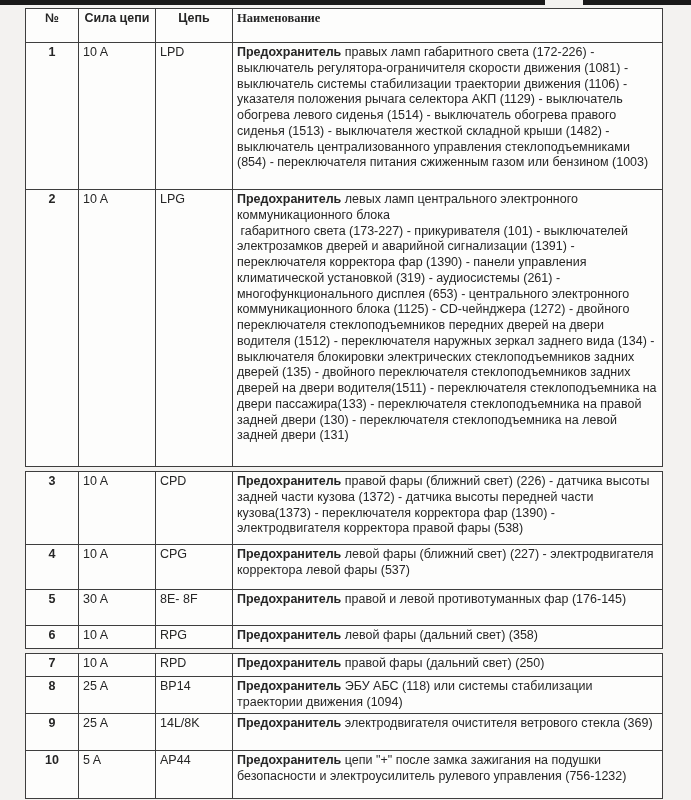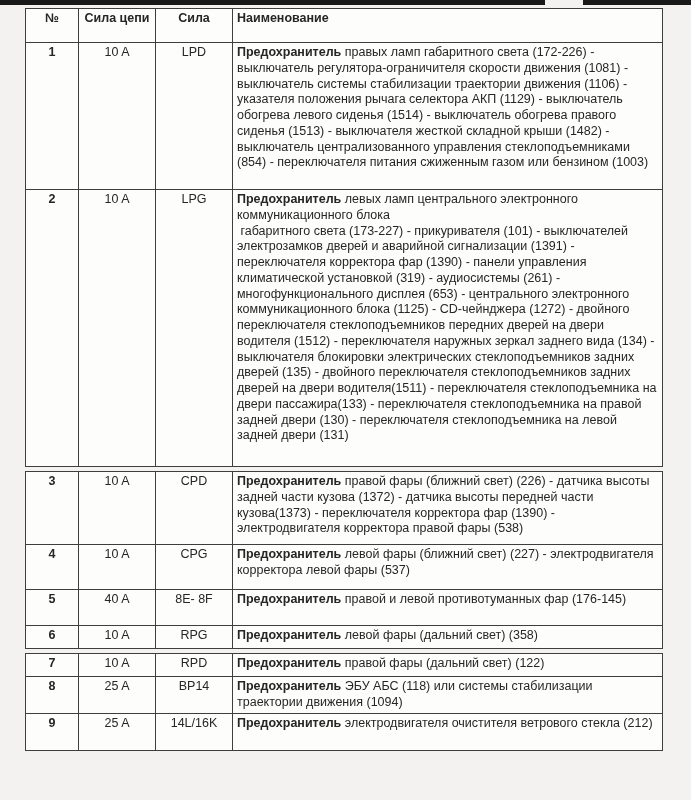--- a/index.html
+++ b/index.html
@@ -42,23 +42,23 @@
   table.fuse + table.fuse{margin-top:4px;}
   table.fuse th, table.fuse td{
     border:1.5px solid var(--border-color);
     vertical-align:top;
     padding:2px 4px;
   }
   col.c-num{width:53px;}
   col.c-amp{width:77px;}
   col.c-cir{width:77px;}
   th{font-weight:bold;text-align:center;padding-top:3px;}
-  th.h-name{text-align:left;padding-left:8px;}
+  th.h-name{text-align:left;padding-left:8px;font-family:Liberation Serif, serif;}
   td.c-num{text-align:center;font-weight:bold;}
-  td.c-amp, td.c-cir{text-align:center;}
+  td.c-amp, td.c-cir{text-align:left;}
   td.c-desc{
     padding-left:8px;padding-right:6px;
     white-space:pre-wrap;
     word-wrap:break-word;
   }
   td.c-desc b{font-weight:bold;}
   
   .hr-head{height:34px;}
   .hr-1{height:147px;}
   .hr-2{height:277px;}
@@ -87,21 +87,21 @@
       <colgroup>
           <col class="c-num">
           <col class="c-amp">
           <col class="c-cir">
           <col>
         </colgroup>
       <tbody>
           <tr class="hr-head">
         <th>№</th>
         <th>Сила цепи</th>
-        <th>Сила</th>
+        <th>Цепь</th>
         <th class="h-name">Наименование</th>
       </tr>
       <tr class="hr-1">
         <td class="c-num">1</td>
         <td class="c-amp">10 A</td>
         <td class="c-cir">LPD</td>
         <td class="c-desc"><b>Предохранитель</b><span> правых ламп габаритного света (172-226) - выключатель регулятора-ограничителя скорости движения (1081) - выключатель системы стабилизации траектории движения (1106) - указателя положения рычага селектора АКП (1129) - выключатель обогрева левого сиденья (1514) - выключатель обогрева правого сиденья (1513) - выключателя жесткой складной крыши (1482) - выключатель централизованного управления стеклоподъемниками (854) - переключателя питания сжиженным газом или бензином (1003)</span></td>
       </tr>
       <tr class="hr-2">
         <td class="c-num">2</td>
@@ -128,21 +128,21 @@
         <td class="c-desc"><b>Предохранитель</b><span> правой фары (ближний свет) (226) - датчика высоты задней части кузова (1372) - датчика высоты передней части кузова(1373) - переключателя корректора фар (1390) - электродвигателя корректора правой фары (538)</span></td>
       </tr>
       <tr class="hr-4">
         <td class="c-num">4</td>
         <td class="c-amp">10 A</td>
         <td class="c-cir">CPG</td>
         <td class="c-desc"><b>Предохранитель</b><span> левой фары (ближний свет) (227) - электродвигателя корректора левой фары (537)</span></td>
       </tr>
       <tr class="hr-5">
         <td class="c-num">5</td>
-        <td class="c-amp">40 A</td>
+        <td class="c-amp">30 A</td>
         <td class="c-cir">8E- 8F</td>
         <td class="c-desc"><b>Предохранитель</b><span> правой и левой противотуманных фар (176-145)</span></td>
       </tr>
       <tr class="hr-6">
         <td class="c-num">6</td>
         <td class="c-amp">10 A</td>
         <td class="c-cir">RPG</td>
         <td class="c-desc"><b>Предохранитель</b><span> левой фары (дальний свет) (358)</span></td>
       </tr>
     </tbody>
@@ -153,31 +153,37 @@
           <col class="c-num">
           <col class="c-amp">
           <col class="c-cir">
           <col>
         </colgroup>
       <tbody>
           <tr class="hr-7">
         <td class="c-num">7</td>
         <td class="c-amp">10 A</td>
         <td class="c-cir">RPD</td>
-        <td class="c-desc"><b>Предохранитель</b><span> правой фары (дальний свет) (122)</span></td>
+        <td class="c-desc"><b>Предохранитель</b><span> правой фары (дальний свет) (250)</span></td>
       </tr>
       <tr class="hr-8">
         <td class="c-num">8</td>
         <td class="c-amp">25 A</td>
         <td class="c-cir">BP14</td>
         <td class="c-desc"><b>Предохранитель</b><span> ЭБУ АБС (118) или системы стабилизации траектории движения (1094)</span></td>
       </tr>
       <tr class="hr-9">
         <td class="c-num">9</td>
         <td class="c-amp">25 A</td>
-        <td class="c-cir">14L/16K</td>
-        <td class="c-desc"><b>Предохранитель</b><span> электродвигателя очистителя ветрового стекла (212)</span></td>
+        <td class="c-cir">14L/8K</td>
+        <td class="c-desc"><b>Предохранитель</b><span> электродвигателя очистителя ветрового стекла (369)</span></td>
+      </tr>
+      <tr class="hr-10">
+        <td class="c-num">10</td>
+        <td class="c-amp">5 A</td>
+        <td class="c-cir">AP44</td>
+        <td class="c-desc"><b>Предохранитель</b><span> цепи "+" после замка зажигания на подушки безопасности и электроусилитель рулевого управления (756-1232)</span></td>
       </tr>
     </tbody>
       </table>
 
   </div>
 </div>
 
 </body></html>

